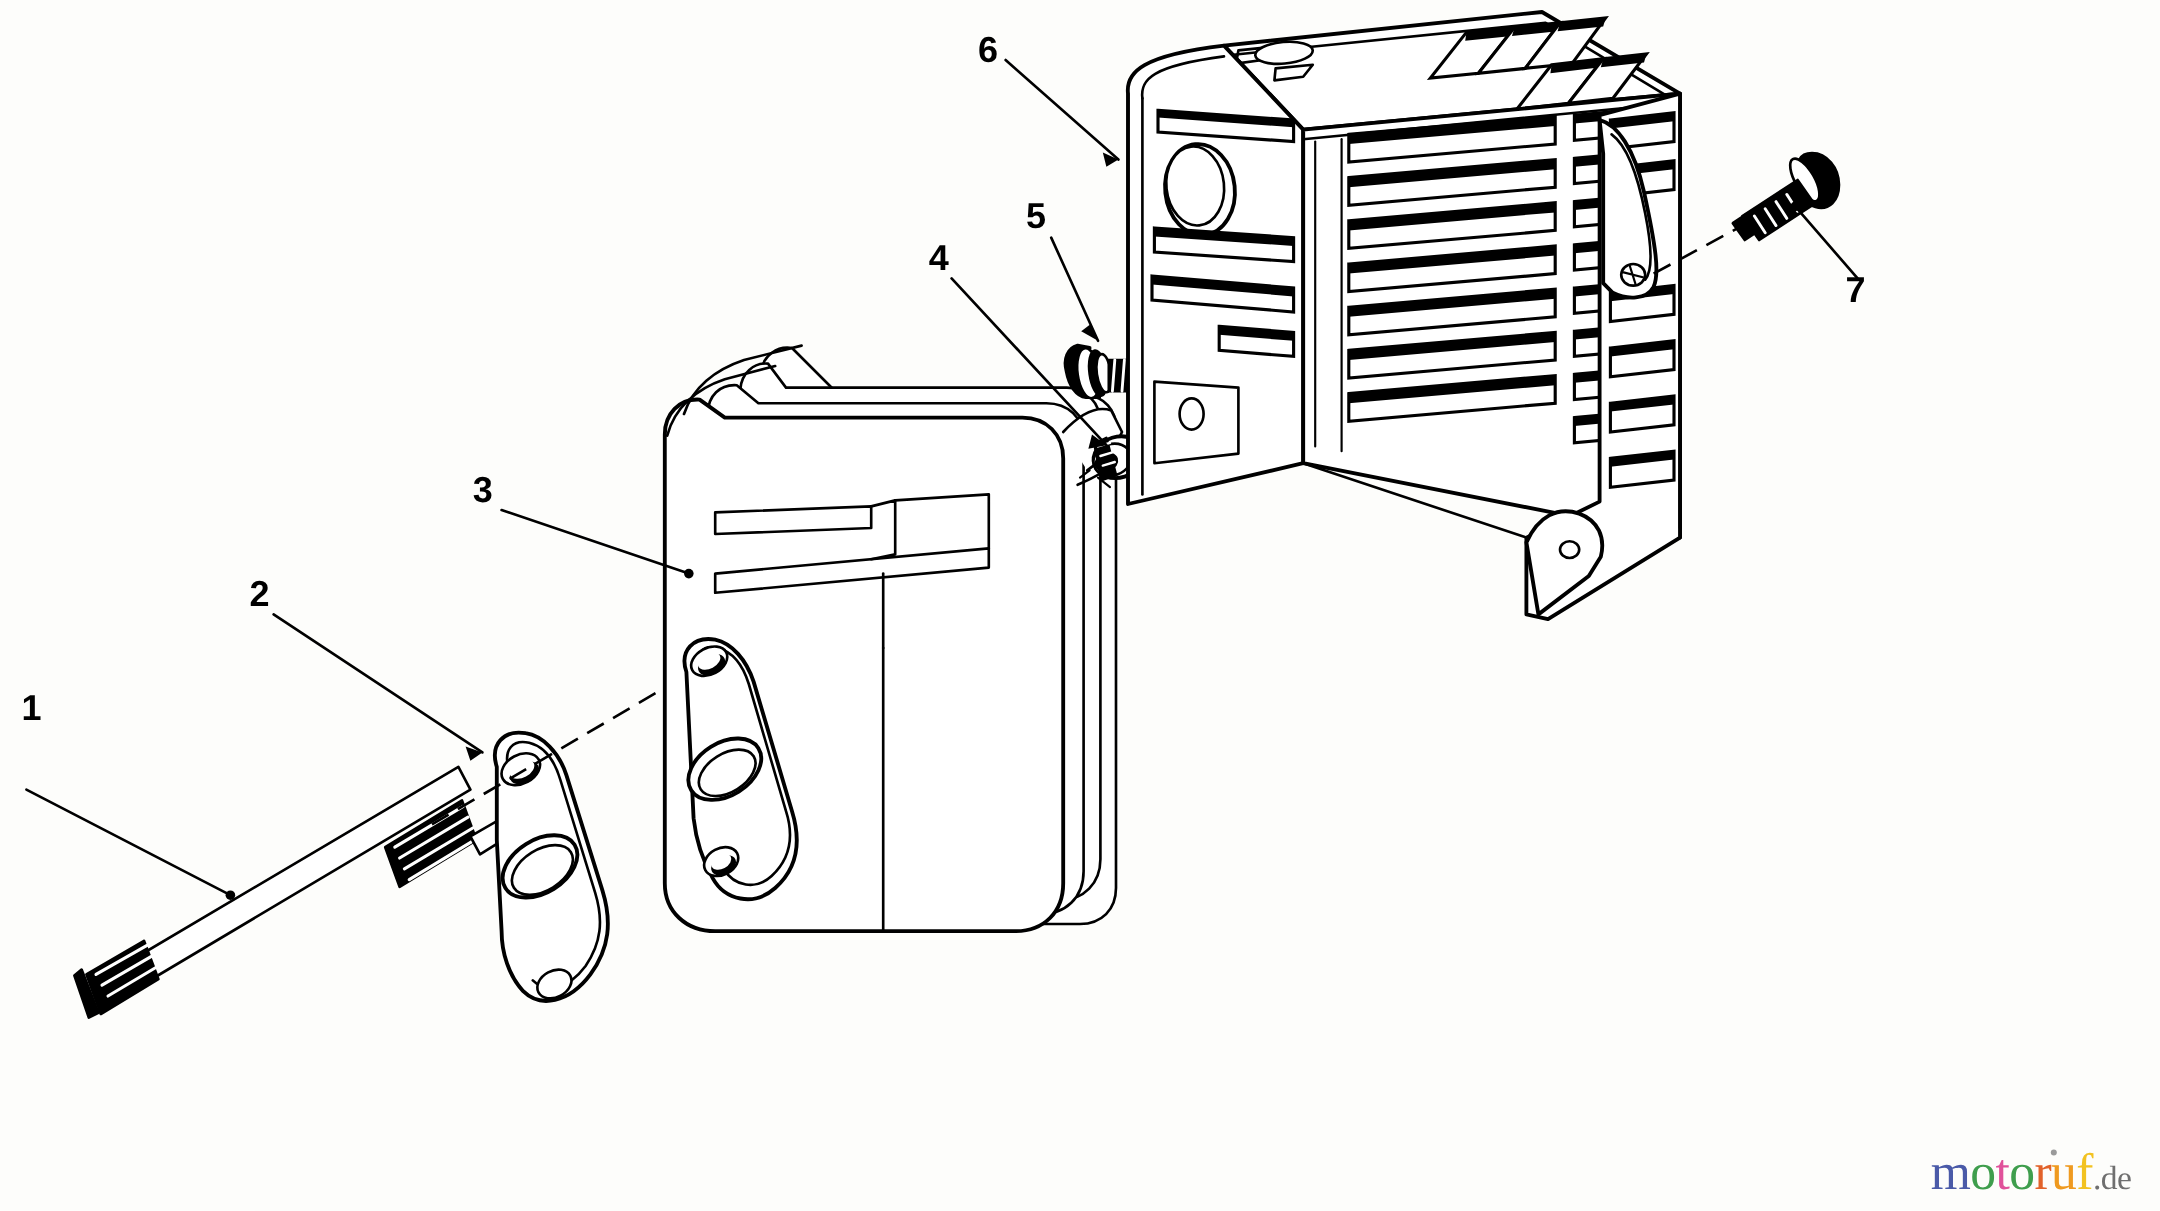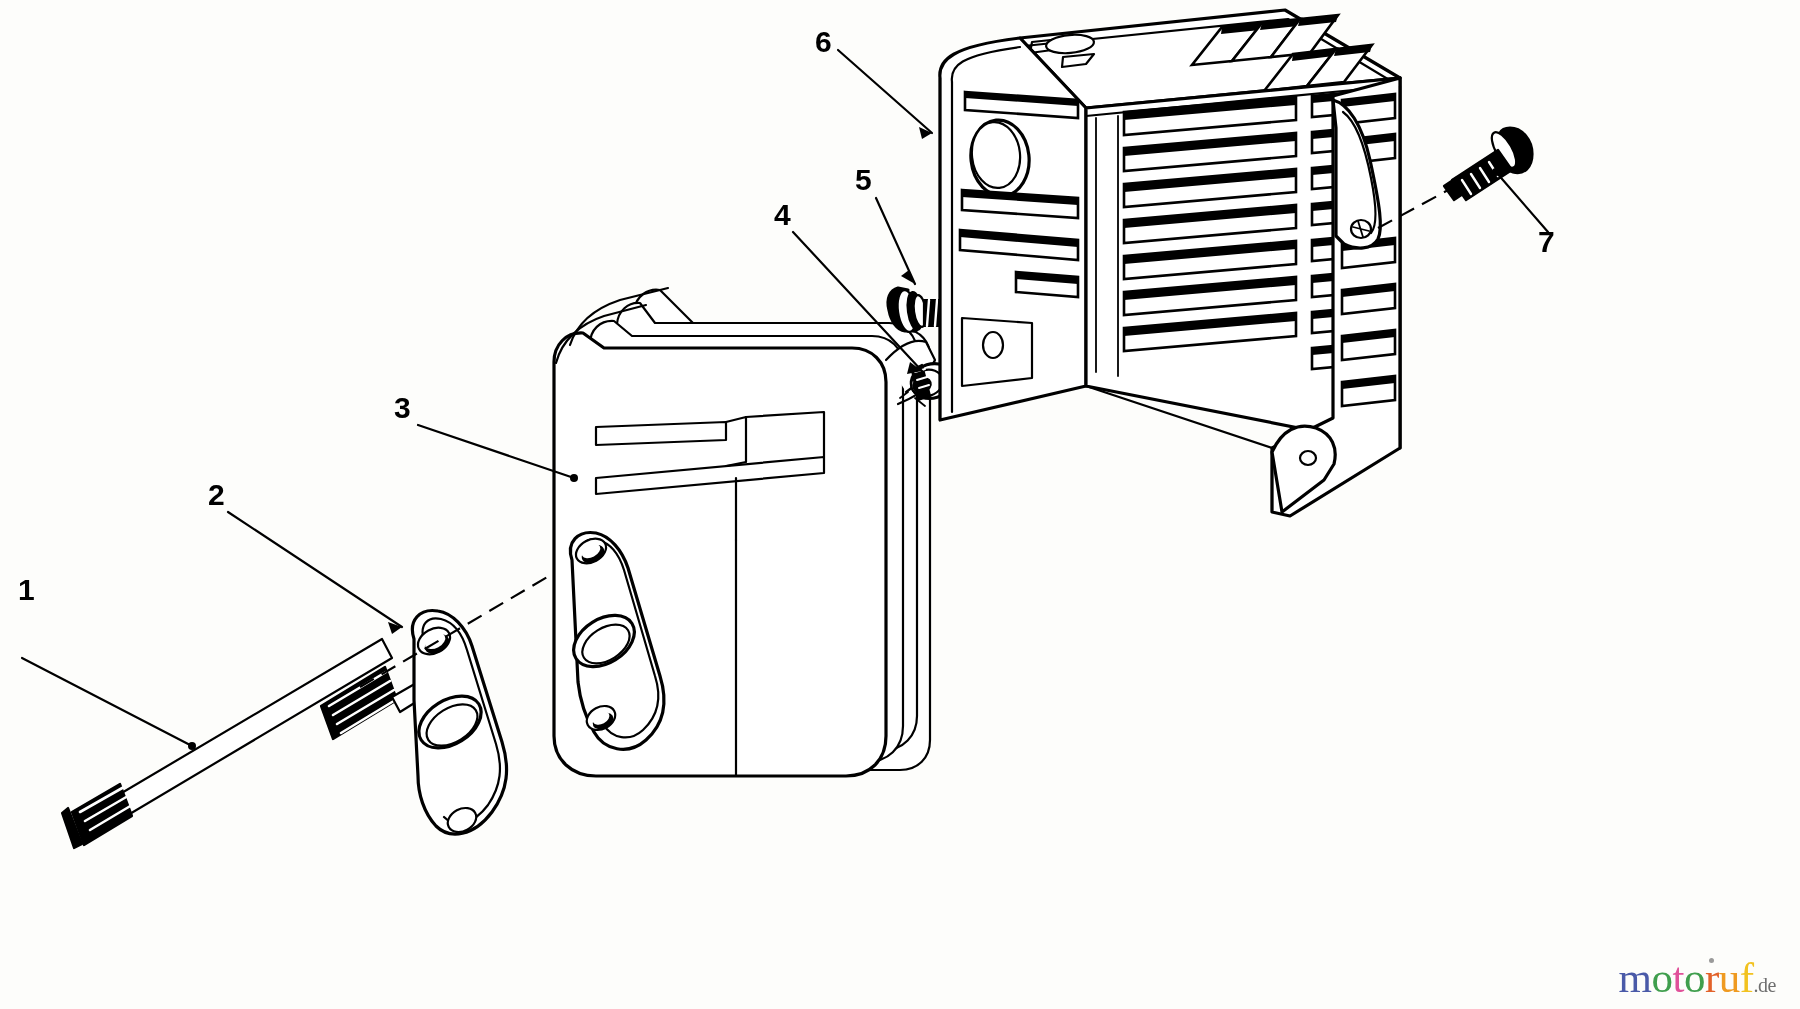--- a/index.html
+++ b/index.html
@@ -59,21 +59,21 @@
     bottom: 10px;
     font-family: "Liberation Serif", serif;
     font-size: 43px;
     letter-spacing: -0.5px;
     line-height: 1;
     white-space: nowrap;
     user-select: none;
   }
   #watermark .wm-l { display: inline-block; }
   #watermark .wm-de {
-    font-size: 20px;
+    font-size: 28px;
     color: #6f6f6f;
     vertical-align: baseline;
     text-align: center;
   }
   #watermark .wm-dot {
     position: absolute;
     right: 62px;
     top: 2px;
     width: 5px;
     height: 5px;

